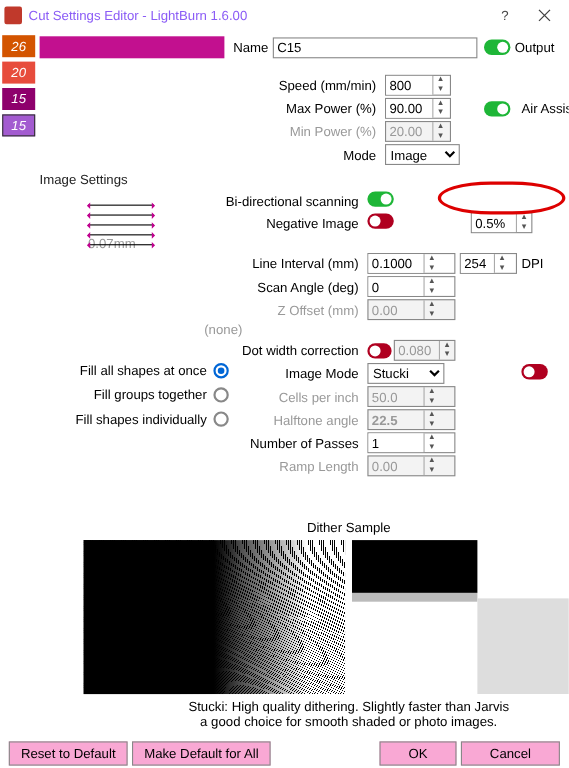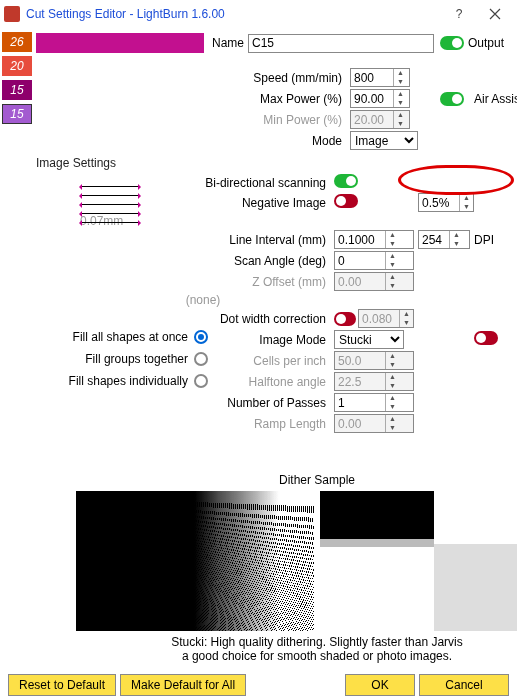--- a/index.html
+++ b/index.html
@@ -1,19 +1,19 @@
 <!DOCTYPE html>
 <html><head>
 <meta charset="utf-8">
 <style>
   * { box-sizing: border-box; font-family: "Segoe UI", Tahoma, sans-serif; font-size: 12px; }
   body { margin: 0; background: #fff; width: 517px; height: 698px; overflow: hidden; }
   .titlebar { height: 28px; display: flex; align-items: center; padding: 0 4px; }
   .titlebar .icon-app { width: 16px; height: 16px; background: #c0392b; border-radius: 2px; margin-right: 6px; }
-  .titlebar .title { flex: 1; color: #1d4ed8; }
+  .titlebar .title { flex: 1; color: #8b5cf6; }
   .titlebar .winbtn { width: 36px; height: 24px; display: flex; align-items: center; justify-content: center; color:#444;}
   .winbtn svg { width:12px; height:12px; }
   .content { display: flex; height: calc(100% - 28px); }
   .layer-strip { width: 36px; padding-top: 4px; }
   .layer-chip { width: 30px; height: 20px; margin: 0 0 4px 2px; color:#fff; display:flex; align-items:center; justify-content:center; font-size:12px;font-style:italic; }
   .l26 { background:#d35400; } .l20 { background:#e74c3c; }
   .l15a { background:#8e006c; } .l15b { background:#a35bd0; border:1px solid #333; color:#fff;}
   .main { flex:1; padding:4px 8px 0 4px; }
   .row { display:flex; align-items:center; height:22px; }
   .biglabel-strip { height:20px; background:#c2108f; flex:0 0 168px; margin-right:6px;}
@@ -52,21 +52,21 @@
   .dither .panel { flex:1; height:140px; background:#fff; position:relative; overflow:hidden; }
   .dither .panel.a { background: linear-gradient(to right, #000 0%, #000 20%, #aaa 60%, #fff 100%); filter: contrast(200%) grayscale(1);}
   .dither .panel.a::after { content:""; position:absolute; inset:0;
     background: repeating-radial-gradient(circle at 0 0, #000 0 0.5px, transparent 0.5px 2px),
                 linear-gradient(to right, #000 0%, rgba(0,0,0,0) 100%);
     mix-blend-mode:multiply;}
   .dither .panel.b { }
   .dither .panel.b .blk { position:absolute; background:#000; }
   .dither-caption { text-align:center; font-size:12px; margin:4px 20px 0 20px; line-height:1.2;}
   .footer { position:absolute; bottom:2px; left:0; right:0; display:flex; gap:4px; padding:0 8px;}
-  .footer button { height:22px; border:1px solid #888; background:#fde047; padding:0 10px;}
+  .footer button { height:22px; border:1px solid #888; background:#f9a8d4; padding:0 10px;}
   .footer .spacer { flex:1;}
   .grid-top { display:grid; grid-template-columns: 310px 60px 22px 30px 60px; gap:2px 4px; align-items:center; margin-top:6px;}
   .grid-top .lbl { grid-column:1;}
 </style>
 </head>
 <body>
 
 <div class="titlebar">
   <span class="icon-app"></span>
   <span class="title">Cut Settings Editor - LightBurn 1.6.00</span>
@@ -146,21 +146,21 @@
     <div style="display:flex;">
       <div style="width:44px"></div>
       <div style="flex:1">
         <div class="grid2" style="margin-top:4px">
           <span class="lbl">Bi-directional scanning</span>
           <span><span class="toggle-on"></span></span>
           <span></span>
           <span class="lbl">Negative Image</span>
           <span><span class="toggle-off"></span></span>
 
-          <span style="display:flex;gap:0;align-items:center">
+          <span style="display:flex;gap:10px;align-items:center">
               <span class="toggle-on"></span>
             <span class="spin">
                 <input style="width: 40px;" value="0.5%">
                 <span class="arrows">
                   <span>▲</span>
                   <span>▼</span>
                 </span>
               </span>
             </span>
           <span class="lbl dim" style="text-align:left">0.07mm</span>
@@ -236,21 +236,21 @@
                 <span>▲</span>
                 <span>▼</span>
               </span>
             </span>
           <span></span>
             <span></span>
             <span></span>
 
           <span class="lbl dim">Halftone angle</span>
           <span class="spin dim">
-              <input disabled="" style="width: 50px;" value="22.5">
+              <input disabled="" style="width: 50px; font-weight: bold;" value="22.5">
               <span class="arrows">
                 <span>▲</span>
                 <span>▼</span>
               </span>
             </span>
           <span></span>
             <span></span>
             <span></span>
 
           <span class="lbl">Number of Passes</span>

